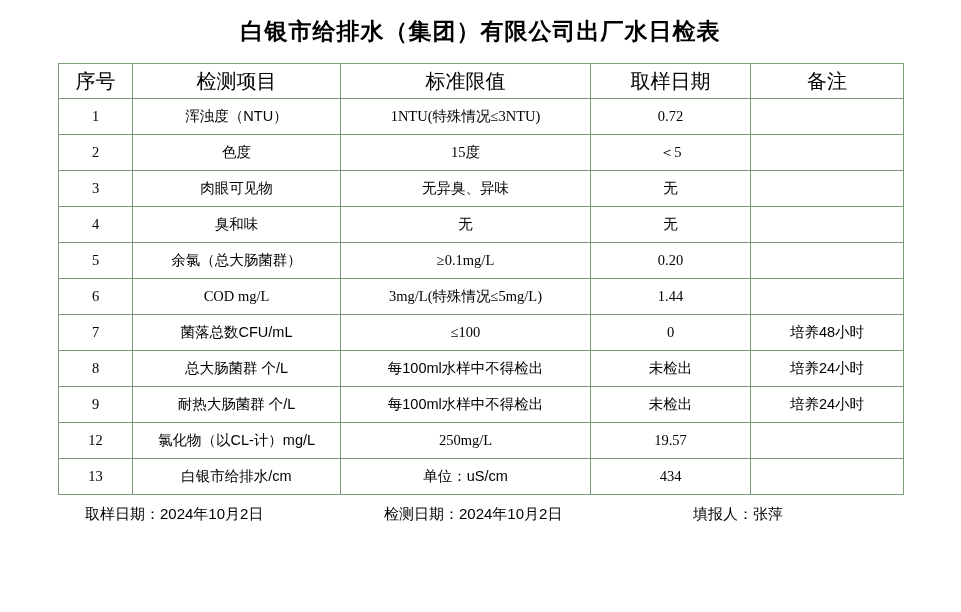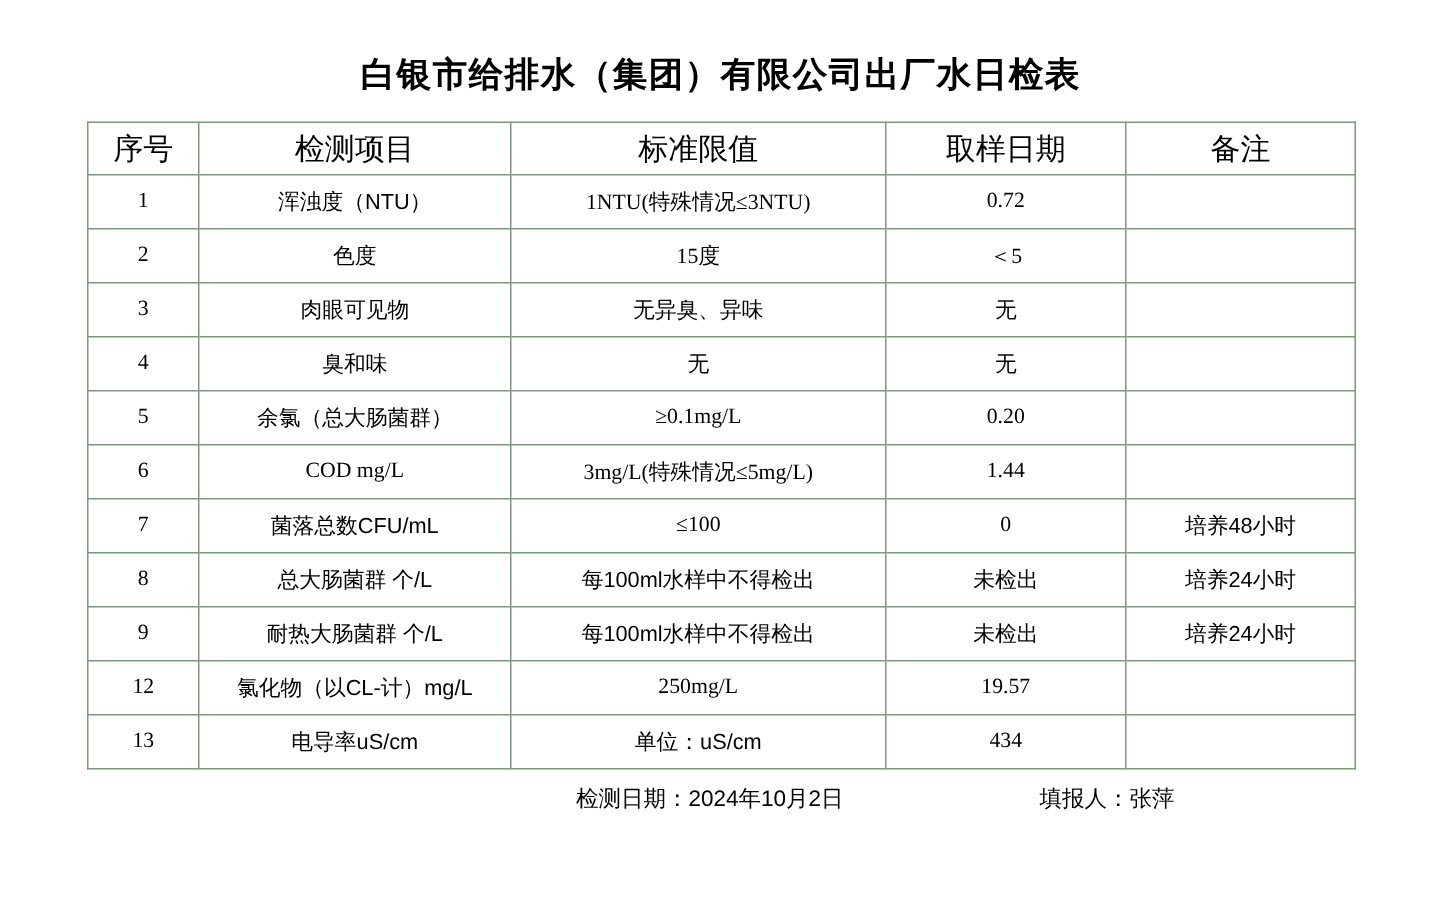--- a/index.html
+++ b/index.html
@@ -18,21 +18,21 @@
     position: relative;
     width: 961px;
     height: 612px;
     box-sizing: border-box;
   }
   .doc-title {
     text-align: center;
     font-size: 23px;
     font-weight: bold;
     letter-spacing: 1px;
-    padding-top: 34px;
+    padding-top: 16px;
     padding-bottom: 16px;
     color: #000;
   }
   .table-wrap {
     margin: 0 auto;
     width: 845px;
   }
   table.report {
     border-collapse: collapse;
     width: 100%;
@@ -177,27 +177,28 @@
         </tr>
         <tr>
           <td class="num-cell">12</td>
           <td>氯化物（以CL-计）mg/L</td>
           <td class="mono-ish">250mg/L</td>
           <td class="num-cell">19.57</td>
           <td></td>
         </tr>
         <tr>
           <td class="num-cell">13</td>
-          <td>电导率uS/cm</td>
+          <td>白银市给排水/cm</td>
           <td>单位：uS/cm</td>
           <td class="num-cell">434</td>
           <td></td>
         </tr>
       </tbody>
     </table>
   </div>
 
   <div class="footer">
+    <span class="f-sample">取样日期：2024年10月2日</span>
     <span class="f-test">检测日期：2024年10月2日</span>
     <span class="f-filler">填报人：张萍</span>
   </div>
 
 </div>
 
 </body></html>

